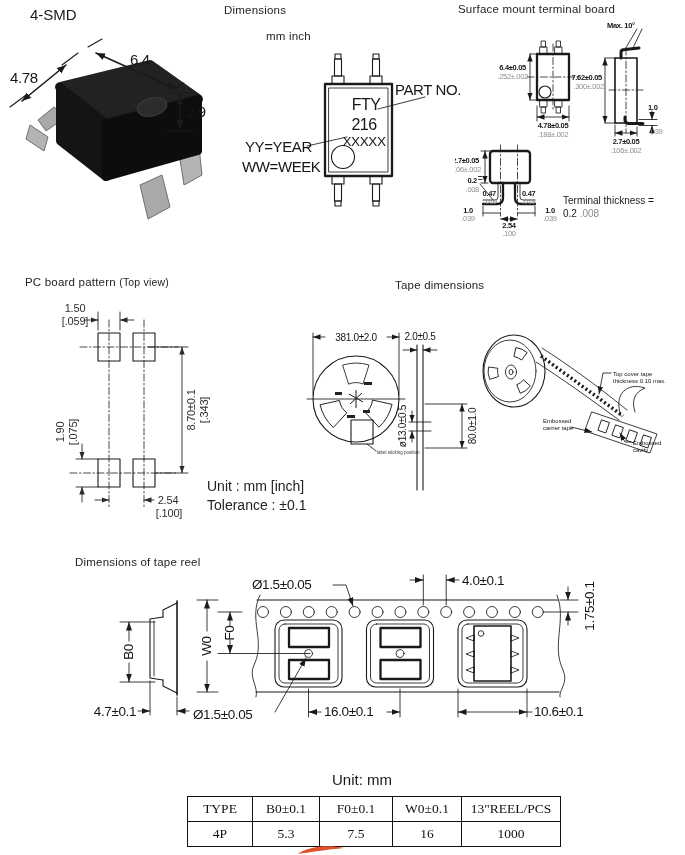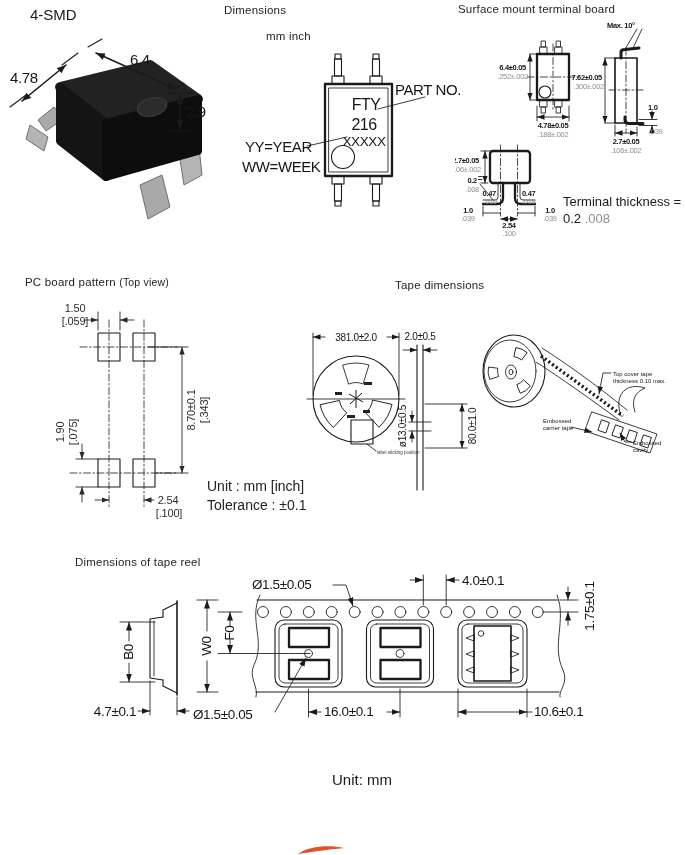--- a/index.html
+++ b/index.html
@@ -20,21 +20,21 @@
   .t13{font-size:13.5px;letter-spacing:-.4px}
   .t15{font-size:15px;letter-spacing:-.4px}
   .t16{font-size:16px;letter-spacing:-.5px}
   .t4{font-size:4.5px;fill:#3a3a3a}
   .k{stroke:#1a1a1a;fill:none;stroke-width:1.1;stroke-linecap:round;stroke-linejoin:round}
   .thin{stroke-width:.85}
   .k16{stroke-width:1.6}
   .k2{stroke-width:2.3}
   .k3{stroke-width:3}
   .dsh{stroke-dasharray:7 2.5 1.5 2.5;stroke-width:.8}
-  .note1{font-size:13px;line-height:1.3;color:#1a1a1a}
+  .note1{font-size:10px;line-height:1.3;color:#1a1a1a}
   .note2{font-size:12.5px;color:#1a1a1a}
   .unitnote{font-size:14px;color:#222;line-height:1.35}
   table.spec{border-collapse:collapse;font-family:"Liberation Serif",serif;font-size:13.5px;color:#111}
   table.spec td{border:1.2px solid #111;text-align:center;padding:0 6px;height:24px}
 </style>
 </head>
 <body>
 
 <div class="canvas">
 
@@ -483,20 +483,34 @@
       <line class="k thin" x1="398" y1="147" x2="467" y2="147" marker-start="url(#sR)" marker-end="url(#eR)"></line>
       <line class="k thin" x1="467" y1="147" x2="472" y2="147"></line>
       <text class="t13" x="474" y="151">10.6±0.1</text>
     </g>
   </svg>
 
   <div class="abs serif" style="left:332px;top:771px;font-size:15px">Unit: mm</div>
 
   <table class="spec abs" style="left:187px;top:796px">
     <tbody>
+        <tr>
+      <td style="width:52px">TYPE</td>
+      <td style="width:54px">B0±0.1</td>
+      <td style="width:60px">F0±0.1</td>
+      <td style="width:56px">W0±0.1</td>
+      <td style="width:86px">13"REEL/PCS</td>
+    </tr>
+    <tr>
+      <td>4P</td>
+      <td>5.3</td>
+      <td>7.5</td>
+      <td>16</td>
+      <td>1000</td>
+    </tr>
   </tbody>
     </table>
 
   <svg class="abs" style="left:296px;top:845px" width="52" height="10" viewBox="0 0 52 10">
     <path d="M2,9 C12,1.5 32,-0.5 48,3 C32,4.5 12,7.5 2,9 Z" fill="#e0512c"></path>
   </svg>
 
 </div>
 
 </body></html>

